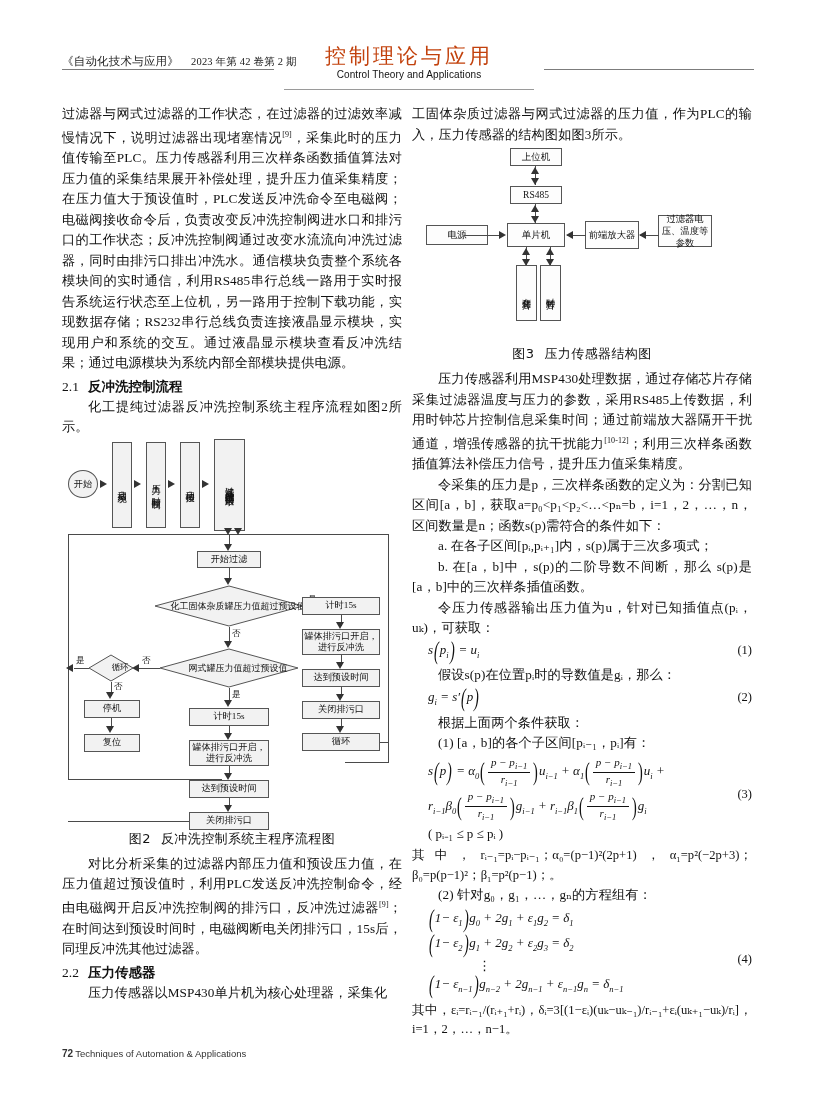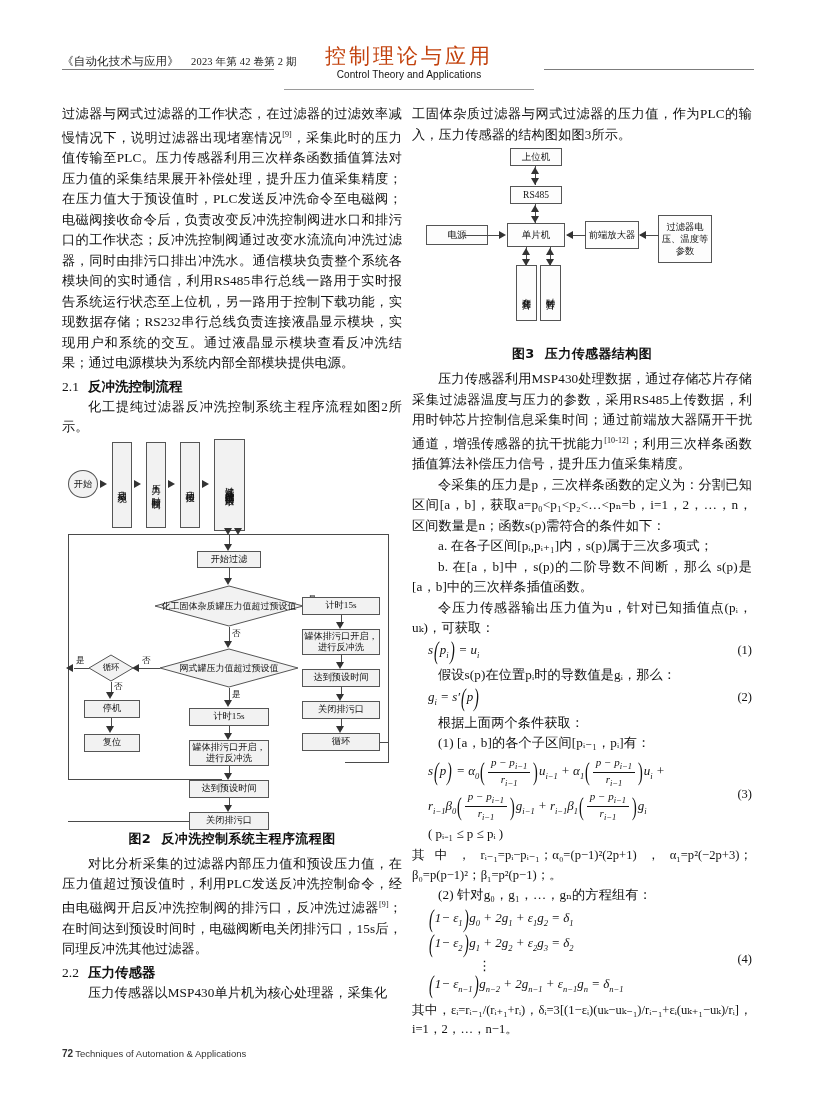--- a/index.html
+++ b/index.html
@@ -46,21 +46,21 @@
     font-size:13.5px;
     font-weight:bold;
     font-family:"DejaVu Sans","Liberation Sans",sans-serif;
     line-height:21px;
   }
   .sec .num{font-family:"Liberation Serif",serif;font-weight:normal;margin-right:9px;}
   .sup{font-size:8px;vertical-align:super;}
 
   
   .figcap{
-    text-align:center;font-weight:bold;font-size:13px;
+    text-align:center;font-weight:normal;font-size:13px;
     font-family:"DejaVu Sans","Liberation Sans",sans-serif;
     margin:7px 0 6px 0;letter-spacing:.4px;
   }
   .figcap .n{margin-right:10px;}
 
   
   .fbox{
     position:absolute;box-sizing:border-box;
     border:1px solid #555;background:#f2f2f2;
     font-size:9.2px;line-height:11px;
@@ -72,21 +72,21 @@
     letter-spacing:1px;line-height:12px;
   }
   .fbox.white{background:#fdfdfd;}
   .diamond{
     position:absolute;box-sizing:border-box;
   }
   .diamond .dshape{
     position:absolute;left:0;top:0;width:100%;height:100%;
   }
   .diamond .dtext{
-    position:absolute;left:0;top:0;width:100%;height:100%;
+    position:absolute;left:9px;top:0;width:100%;height:100%;
     display:flex;align-items:center;justify-content:center;
     font-size:9px;line-height:10.5px;text-align:center;
   }
   .oval{
     position:absolute;box-sizing:border-box;border:1px solid #555;
     border-radius:50%;background:#f2f2f2;
     display:flex;align-items:center;justify-content:center;
     font-size:9.2px;line-height:10px;text-align:center;
   }
   .ln{position:absolute;background:#4a4a4a;}
@@ -287,21 +287,21 @@
       <div class="fbox white" style="left:14px;top:80px;width:62px;height:20px;font-size:9.5px;">电源</div>
       <div class="ln" style="left:52px;top:90px;width:38px;height:1px;"></div>
       <div class="arrow ar-r" style="left:87px;top:86px;"></div>
 
       <div class="fbox white" style="left:95px;top:78px;width:58px;height:24px;font-size:9.5px;">单片机</div>
 
       <div class="fbox white" style="left:173px;top:76px;width:54px;height:28px;font-size:9.3px;">前端放大器</div>
       <div class="ln" style="left:155px;top:90px;width:19px;height:1px;"></div>
       <div class="arrow ar-l" style="left:154px;top:86px;"></div>
 
-      <div class="fbox white" style="left:246px;top:70px;width:54px;height:48px;font-size:9.3px;line-height:12px;">过滤器电压、温度等参数</div>
+      <div class="fbox white" style="left:246px;top:70px;width:54px;height:32px;font-size:9.3px;line-height:12px;">过滤器电压、温度等参数</div>
       <div class="ln" style="left:228px;top:90px;width:19px;height:1px;"></div>
       <div class="arrow ar-l" style="left:227px;top:86px;"></div>
 
       <div class="ln" style="left:114px;top:102px;width:1px;height:18px;"></div>
       <div class="arrow ar-u" style="left:110px;top:103px;"></div>
       <div class="arrow ar-d" style="left:110px;top:114px;"></div>
       <div class="ln" style="left:138px;top:102px;width:1px;height:18px;"></div>
       <div class="arrow ar-u" style="left:134px;top:103px;"></div>
       <div class="arrow ar-d" style="left:134px;top:114px;"></div>
 

